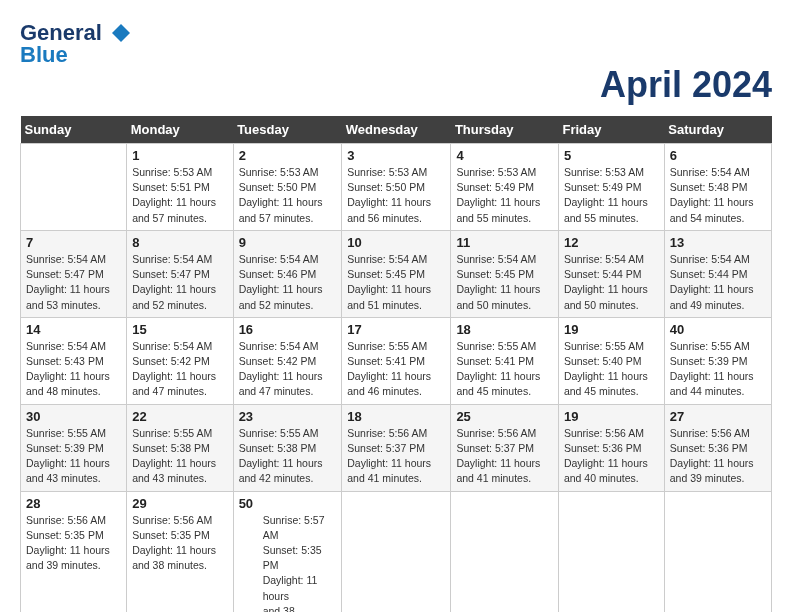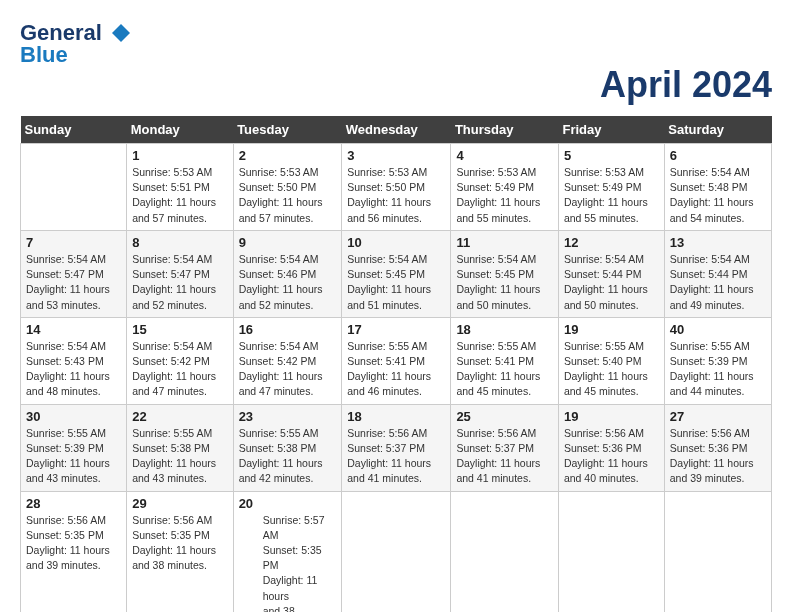--- a/index.html
+++ b/index.html
@@ -317,21 +317,21 @@
 and 39 minutes.</div>
         </td>
         <td>
           <span class="day-num">29</span>
           <div class="day-info" style="white-space: pre-line;">Sunrise: 5:56 AM
 Sunset: 5:35 PM
 Daylight: 11 hours
 and 38 minutes.</div>
         </td>
         <td>
-          <span class="day-num">20</span>
+          <span class="day-num">50</span>
           <div class="day-info" style="white-space: pre-line; margin-left: 24px;">Sunrise: 5:57 AM
 Sunset: 5:35 PM
 Daylight: 11 hours
 and 38 minutes.</div>
         </td>
         <td class="empty-cell"></td>
         <td class="empty-cell"></td>
         <td class="empty-cell"></td>
         <td class="empty-cell"></td>
       </tr>

